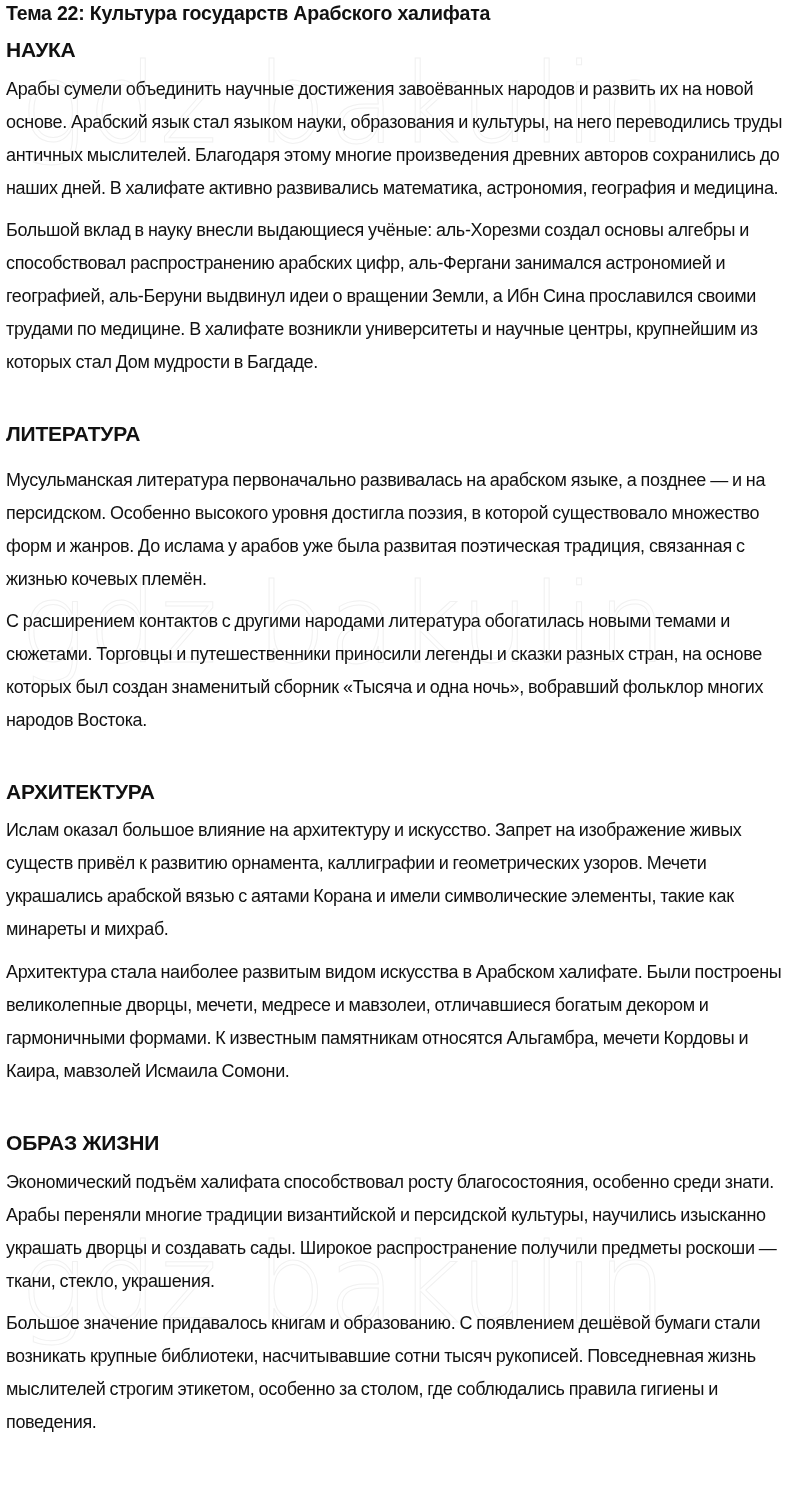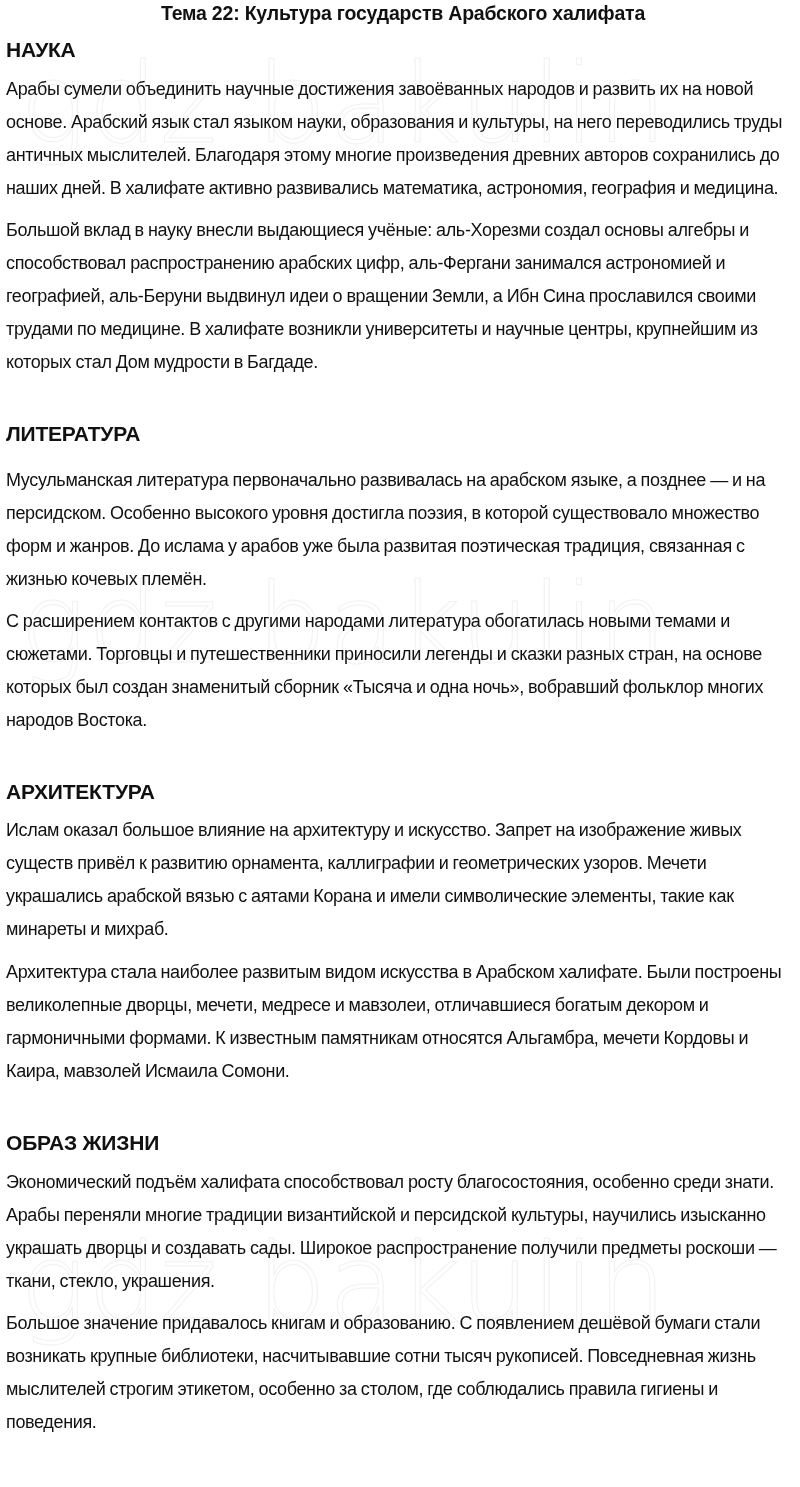--- a/index.html
+++ b/index.html
@@ -31,21 +31,20 @@
     position: relative;
     padding: 0 0 0 6px;
   }
   .doc-title {
     font-size: 19.5px;
     font-weight: bold;
     margin: 0;
     padding-top: 1px;
     line-height: 24px;
     letter-spacing: -0.2px;
-    text-align: center;
   }
   .section-heading {
     font-size: 21px;
     font-weight: bold;
     margin: 0;
     line-height: 26px;
     letter-spacing: -0.2px;
   }
   .para {
     font-size: 18px;

